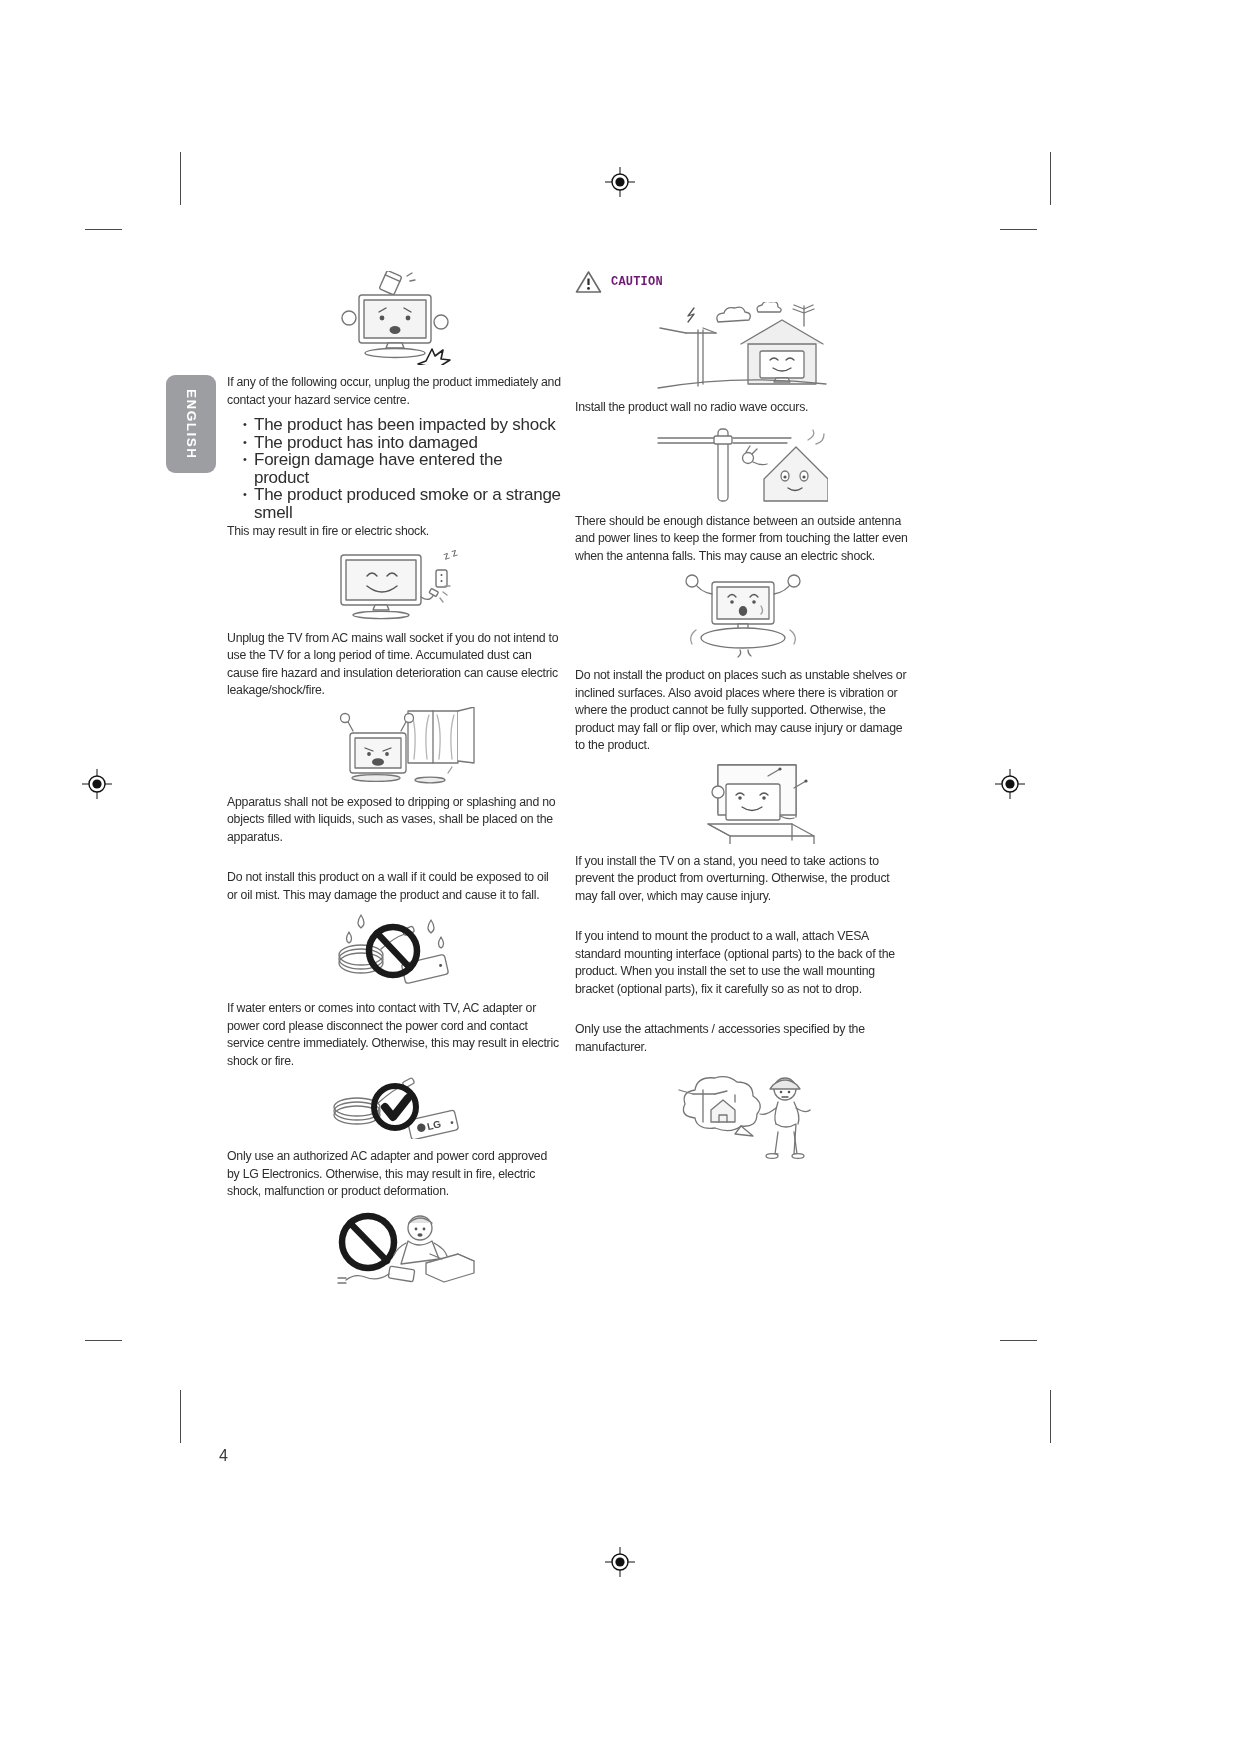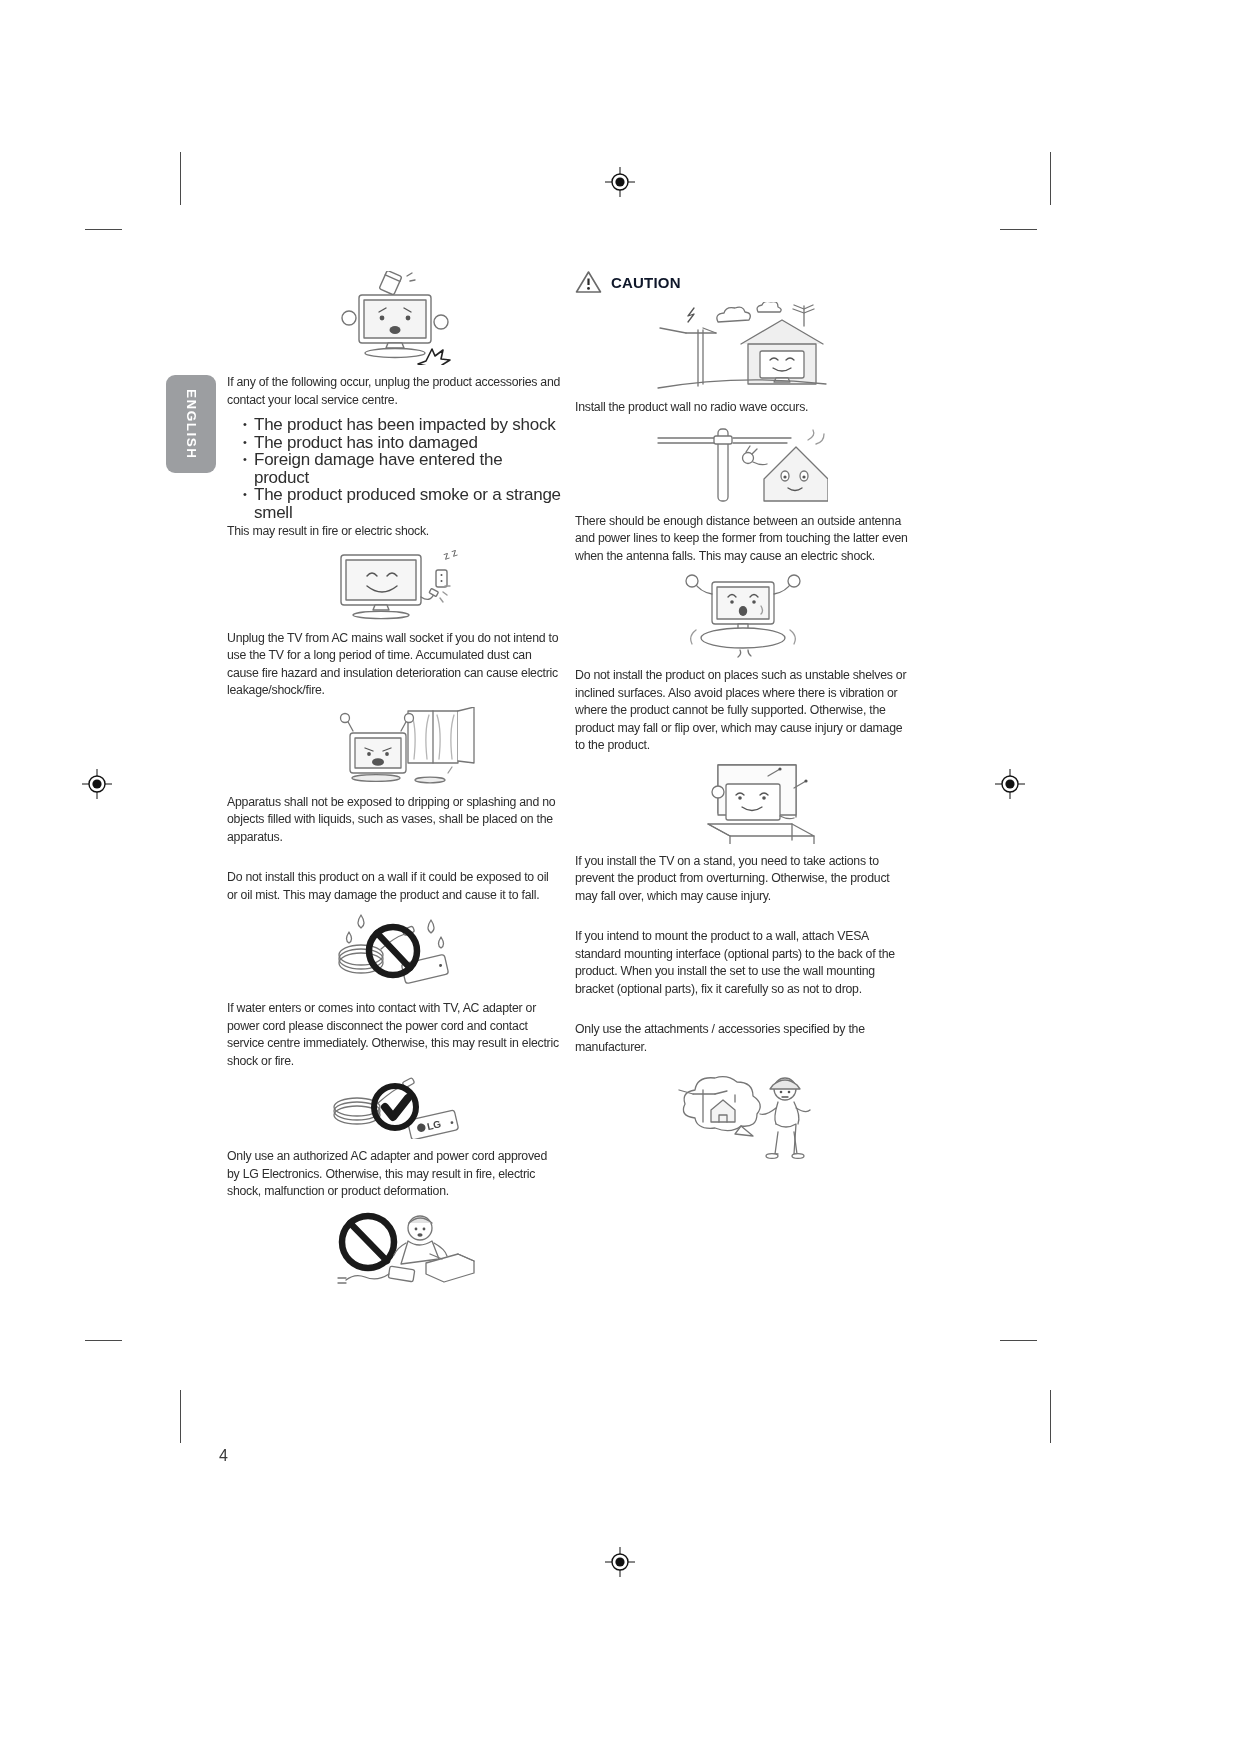--- a/index.html
+++ b/index.html
@@ -28,21 +28,21 @@
   .lang-tab {
     position:absolute; left:166px; top:375px; width:50px; height:98px;
     background:#9c9ea1; border-radius:9px; display:flex; align-items:center; justify-content:center;
   }
   .lang-tab span {
     writing-mode:vertical-rl; color:#ffffff; font-weight:bold;
     font-size:13.5px; letter-spacing:1.5px;
   }
   
   .caution-head { display:flex; align-items:center; gap:9px; margin:0 0 8px 0; }
-  .caution-head .label { font-weight:bold; font-size:15px; letter-spacing:0.2px; color:#0f172a; }
+  .caution-head .label { font-weight:bold; font-size:12px; letter-spacing:0.2px; color:#701a75;font-family:Liberation Mono, monospace; }
   
   .page-number { position:absolute; left:219px; top:1447px; font-size:16px; color:#3a3a3a; }
   
   .regmark { position:absolute; width:30px; height:30px; }
   .trim { position:absolute; background:#4a4a4a; }
   .trim.v { width:1px; height:53px; }
   .trim.h { width:37px; height:1px; }
 </style>
 </head>
 <body>
@@ -114,21 +114,21 @@
           <circle cx="63" cy="47" r="2.4" fill="#555" stroke="none"></circle>
           <circle cx="89" cy="47" r="2.4" fill="#555" stroke="none"></circle>
           <ellipse cx="76" cy="59" rx="5.5" ry="4" fill="#555" stroke="none"></ellipse>
           <path d="M69 72 h14 l2 5 h-18 z" fill="#fff"></path>
           <ellipse cx="76" cy="82" rx="30" ry="4.5" fill="#fff"></ellipse>
           <path d="M108 88 l5 -10 3 7 8 -6 -2 9 9 1 -8 5 6 7 -10 -3 -1 8 -5 -7 -8 5 3 -9 -9 -2 8 -3 z" fill="#fff" stroke="#222" stroke-width="1.6"></path>
         </g>
       </svg>
     </figure>
 
-    <p class="b">If any of the following occur, unplug the product accessories and contact your local service centre.</p>
+    <p class="b">If any of the following occur, unplug the product immediately and contact your hazard service centre.</p>
     <ul class="warn">
       <li>The product has been impacted by shock</li>
       <li>The product has into damaged</li>
       <li>Foreign damage have entered the product</li>
       <li>The product produced smoke or a strange smell</li>
     </ul>
     <p class="b">This may result in fire or electric shock.</p>
 
     <figure>
       <svg width="150" height="73" viewBox="0 0 150 73">

